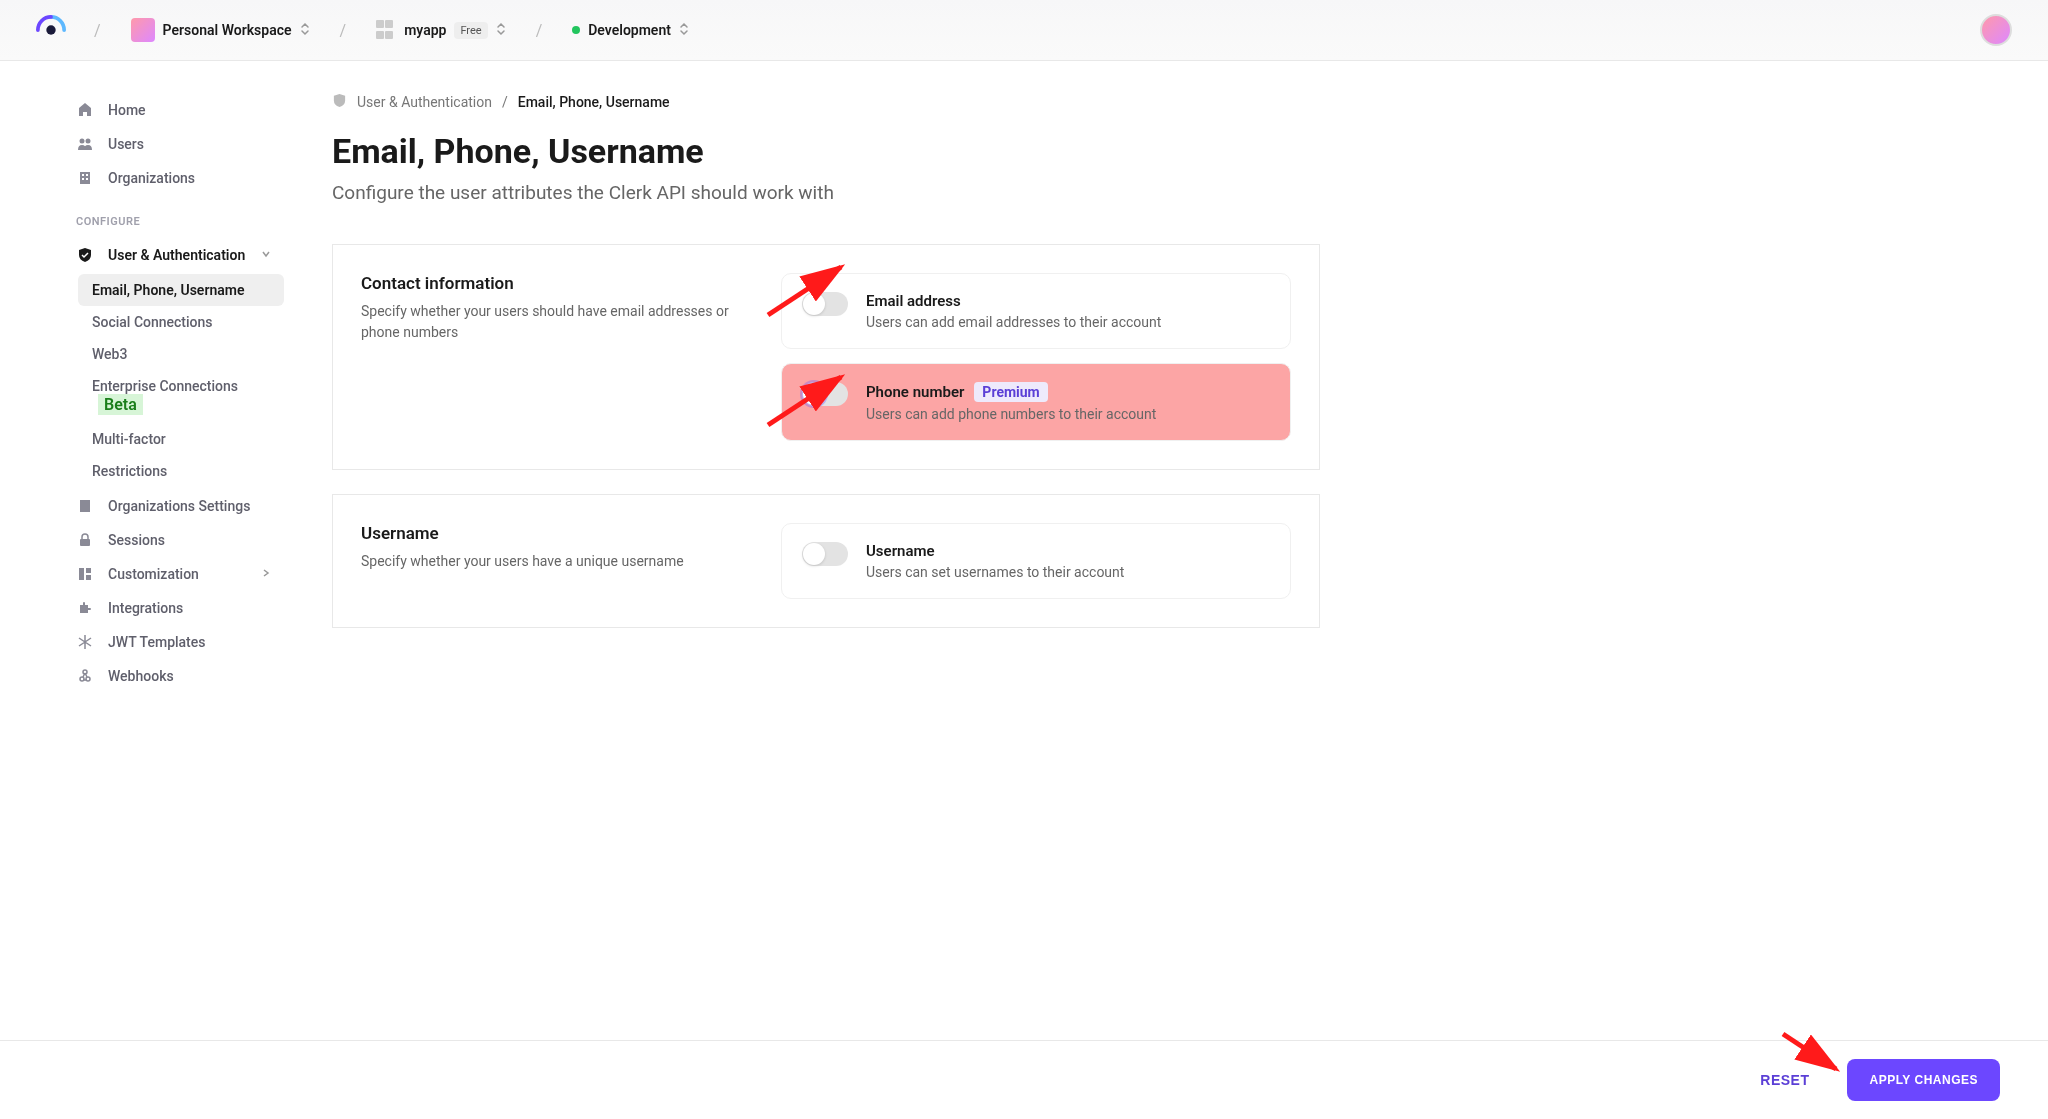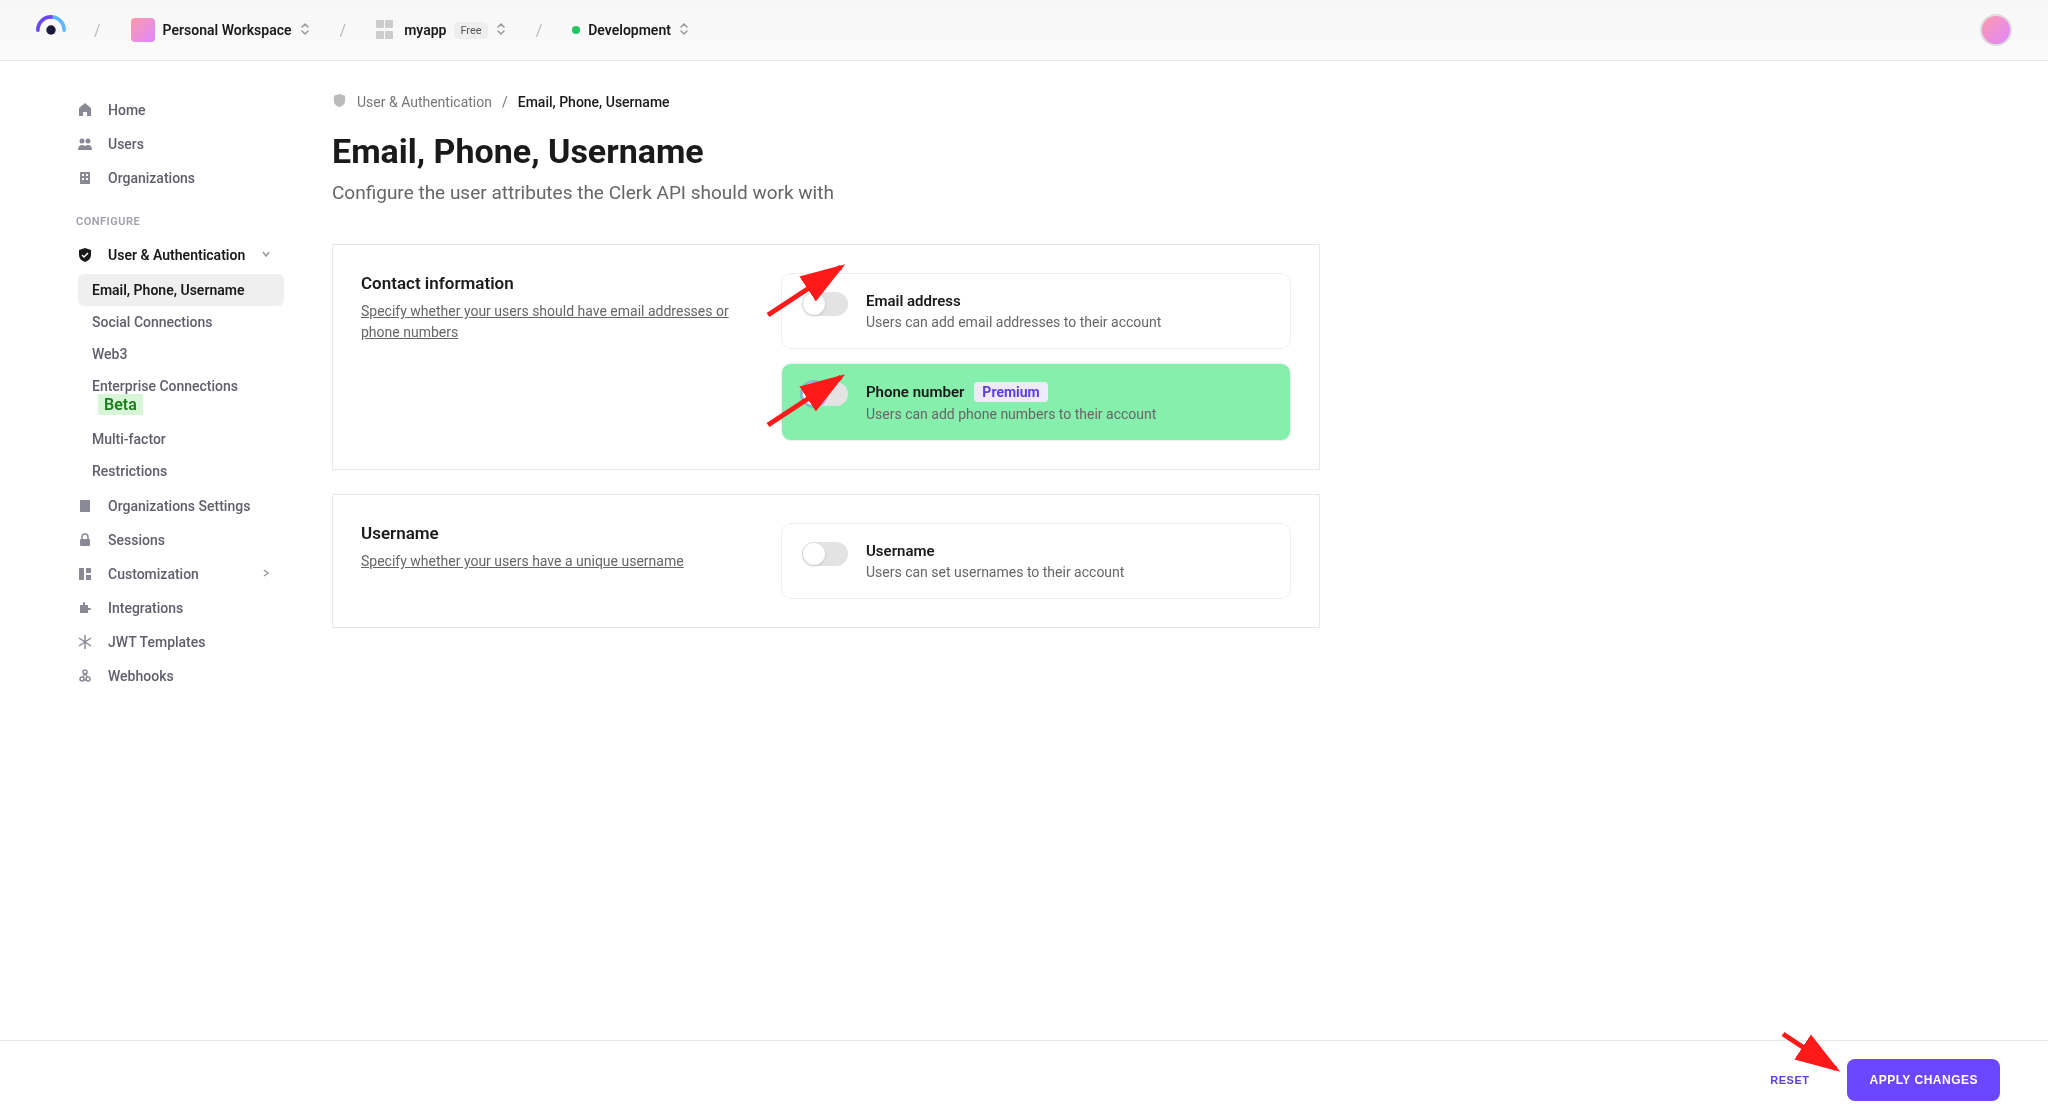--- a/index.html
+++ b/index.html
@@ -37,36 +37,36 @@
 
 
 .breadcrumb-page { display: flex; align-items: center; gap: 10px; font-size: 14px; color: #777; margin-bottom: 20px; }
 .breadcrumb-page .cur { color: #1a1a1a; font-weight: 500; }
 .page-title { font-size: 34px; font-weight: 700; margin-bottom: 10px; }
 .page-subtitle { font-size: 19px; color: #666; margin-bottom: 40px; }
 
 .card { border: 1px solid #e8e8e8; border-radius: 0; padding: 28px; margin-bottom: 24px; display: flex; gap: 40px; position: relative; }
 .card-left { flex: 0 0 380px; }
 .card-title { font-size: 17px; font-weight: 600; margin-bottom: 8px; }
-.card-desc { font-size: 14px; color: #666; line-height: 1.5; text-decoration: underline; }
+.card-desc { font-size: 14px; color: #666; line-height: 1.5; }
 .card-right { flex: 1; display: flex; flex-direction: column; gap: 14px; }
 
 .option { background: #fff; border: 1px solid #f0f0f0; border-radius: 10px; padding: 18px 20px; display: flex; gap: 18px; }
-.option.highlighted { background: #86efac; justify-content: flex-end; }
+.option.highlighted { background: #fca5a5; justify-content: flex-end; }
 .toggle { width: 46px; height: 24px; background: #e3e3e3; border-radius: 12px; position: relative; cursor: pointer; flex-shrink: 0; }
 .toggle-knob { position: absolute; width: 22px; height: 22px; background: #fff; border-radius: 50%; top: 1px; left: 1px; box-shadow: 0 1px 3px rgba(0,0,0,0.15); }
 .toggle.focus .toggle-knob { box-shadow: 0 0 0 3px rgba(110,90,255,0.35); }
 .option-body { flex: 1; }
 .option-title { font-size: 15px; font-weight: 600; margin-bottom: 4px; display: flex; align-items: center; gap: 10px; }
 .option-desc { font-size: 14px; color: #666; }
 .premium-badge { font-size: 14px; background: #eeeafc; color: #5b3fd6; padding: 2px 8px; border-radius: 4px; font-weight: 700; }
 
 
 .footer-bar { position: fixed; bottom: 0; left: 0; right: 0; background: #fff; border-top: 1px solid #e8e8e8; padding: 18px 48px; display: flex; justify-content: flex-end; gap: 20px; align-items: center; }
-.btn-reset { background: none; border: none; color: #5b3fd6; font-size: 11px; font-weight: 700; letter-spacing: 0.5px; cursor: pointer; padding: 12px 18px; text-align: center; }
+.btn-reset { background: none; border: none; color: #5b3fd6; font-size: 14px; font-weight: 700; letter-spacing: 0.5px; cursor: pointer; padding: 12px 18px; text-align: center; }
 .btn-apply { background: #6c47ff; border: none; color: #fff; font-size: 12px; font-weight: 700; letter-spacing: 0.5px; cursor: pointer; padding: 14px 22px; border-radius: 8px; }
 
 
 .arrow { position: absolute; pointer-events:none; }
 .arrow svg { display:block; }
 
 
 .app-icon-pl { width: 20px; height: 20px; display: flex; flex-wrap: wrap; gap: 1px; }
 .app-icon-pl span { width: 8px; height: 8px; background: #ccc; border-radius: 1px; }
 </style>

